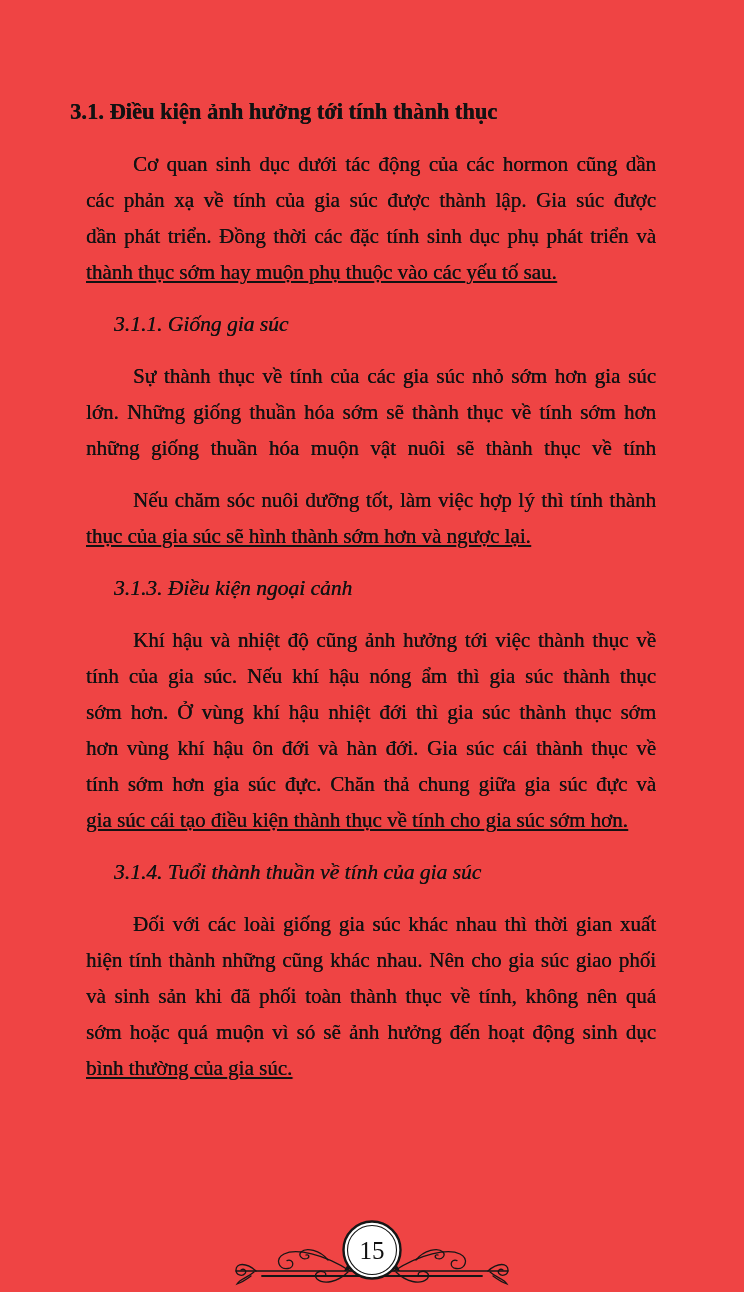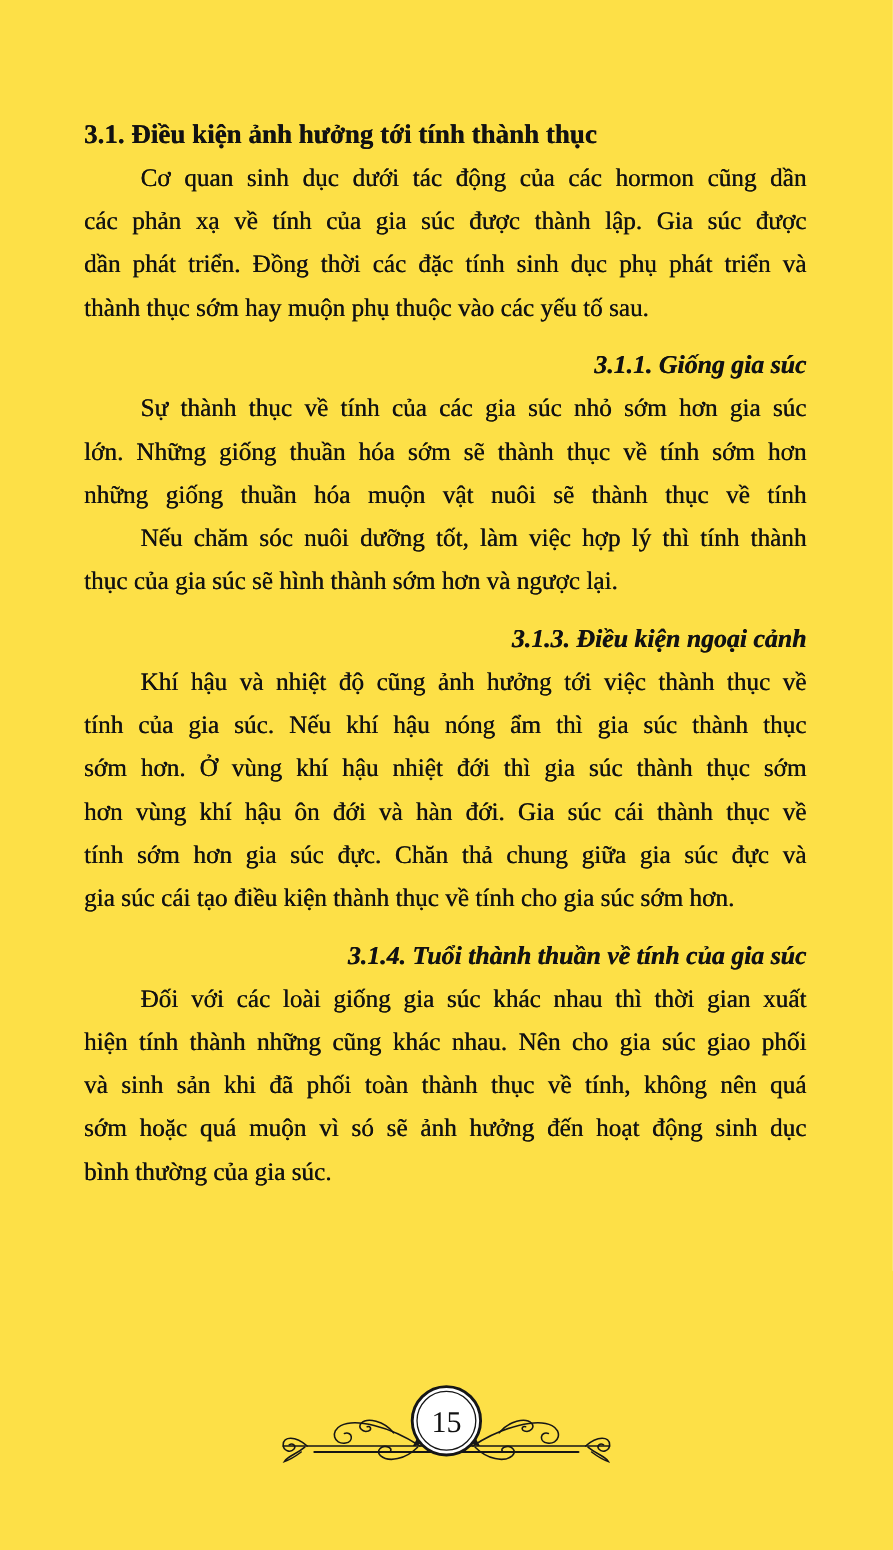--- a/index.html
+++ b/index.html
@@ -11,63 +11,62 @@
     width: 744px;
     height: 1292px;
     position: relative;
     overflow: hidden;
     font-family: "Liberation Serif", "DejaVu Serif", serif;
     color: #121212;
   }
   .page {
     position: absolute;
     inset: 0;
-    background: #fde047;
+    background: #ef4444;
     padding-left: 44px;
   }
   .content {
     position: absolute;
     left: 70px;
     top: 94px;
     width: 602px;
     text-shadow: 0.3px 0 0 currentColor;
   }
   .h-main {
     margin: 0;
     font-size: 22.5px;
     font-weight: bold;
     line-height: 36px;
     height: 36px;
     white-space: nowrap;
   }
   .h-sub {
     margin: 12px 0 0 0;
     font-size: 21.5px;
-    font-weight: bold;
+    font-weight: normal;
     font-style: italic;
     line-height: 36px;
     height: 36px;
     text-indent: 44px;
     white-space: nowrap;
-    text-align: right;
   }
-  .para { margin: 0; }
+  .para { margin: 16px; }
   .line {
     font-size: 21px;
     line-height: 36px;
     height: 36px;
     text-align: justify;
     text-align-last: justify;
   }
   .line.first { text-indent: 47px; }
-  .line.end { text-align-last: left; }
+  .line.end { text-align-last: left; text-decoration: underline; }
   .footer {
     position: absolute;
     left: 232px;
-    top: 1150px;
+    top: 1216px;
     width: 280px;
     height: 76px;
   }
   .pagenum {
     font-family: "Liberation Serif", "DejaVu Serif", serif;
     font-size: 25px;
     fill: #111111;
   }
 </style>
 </head>

